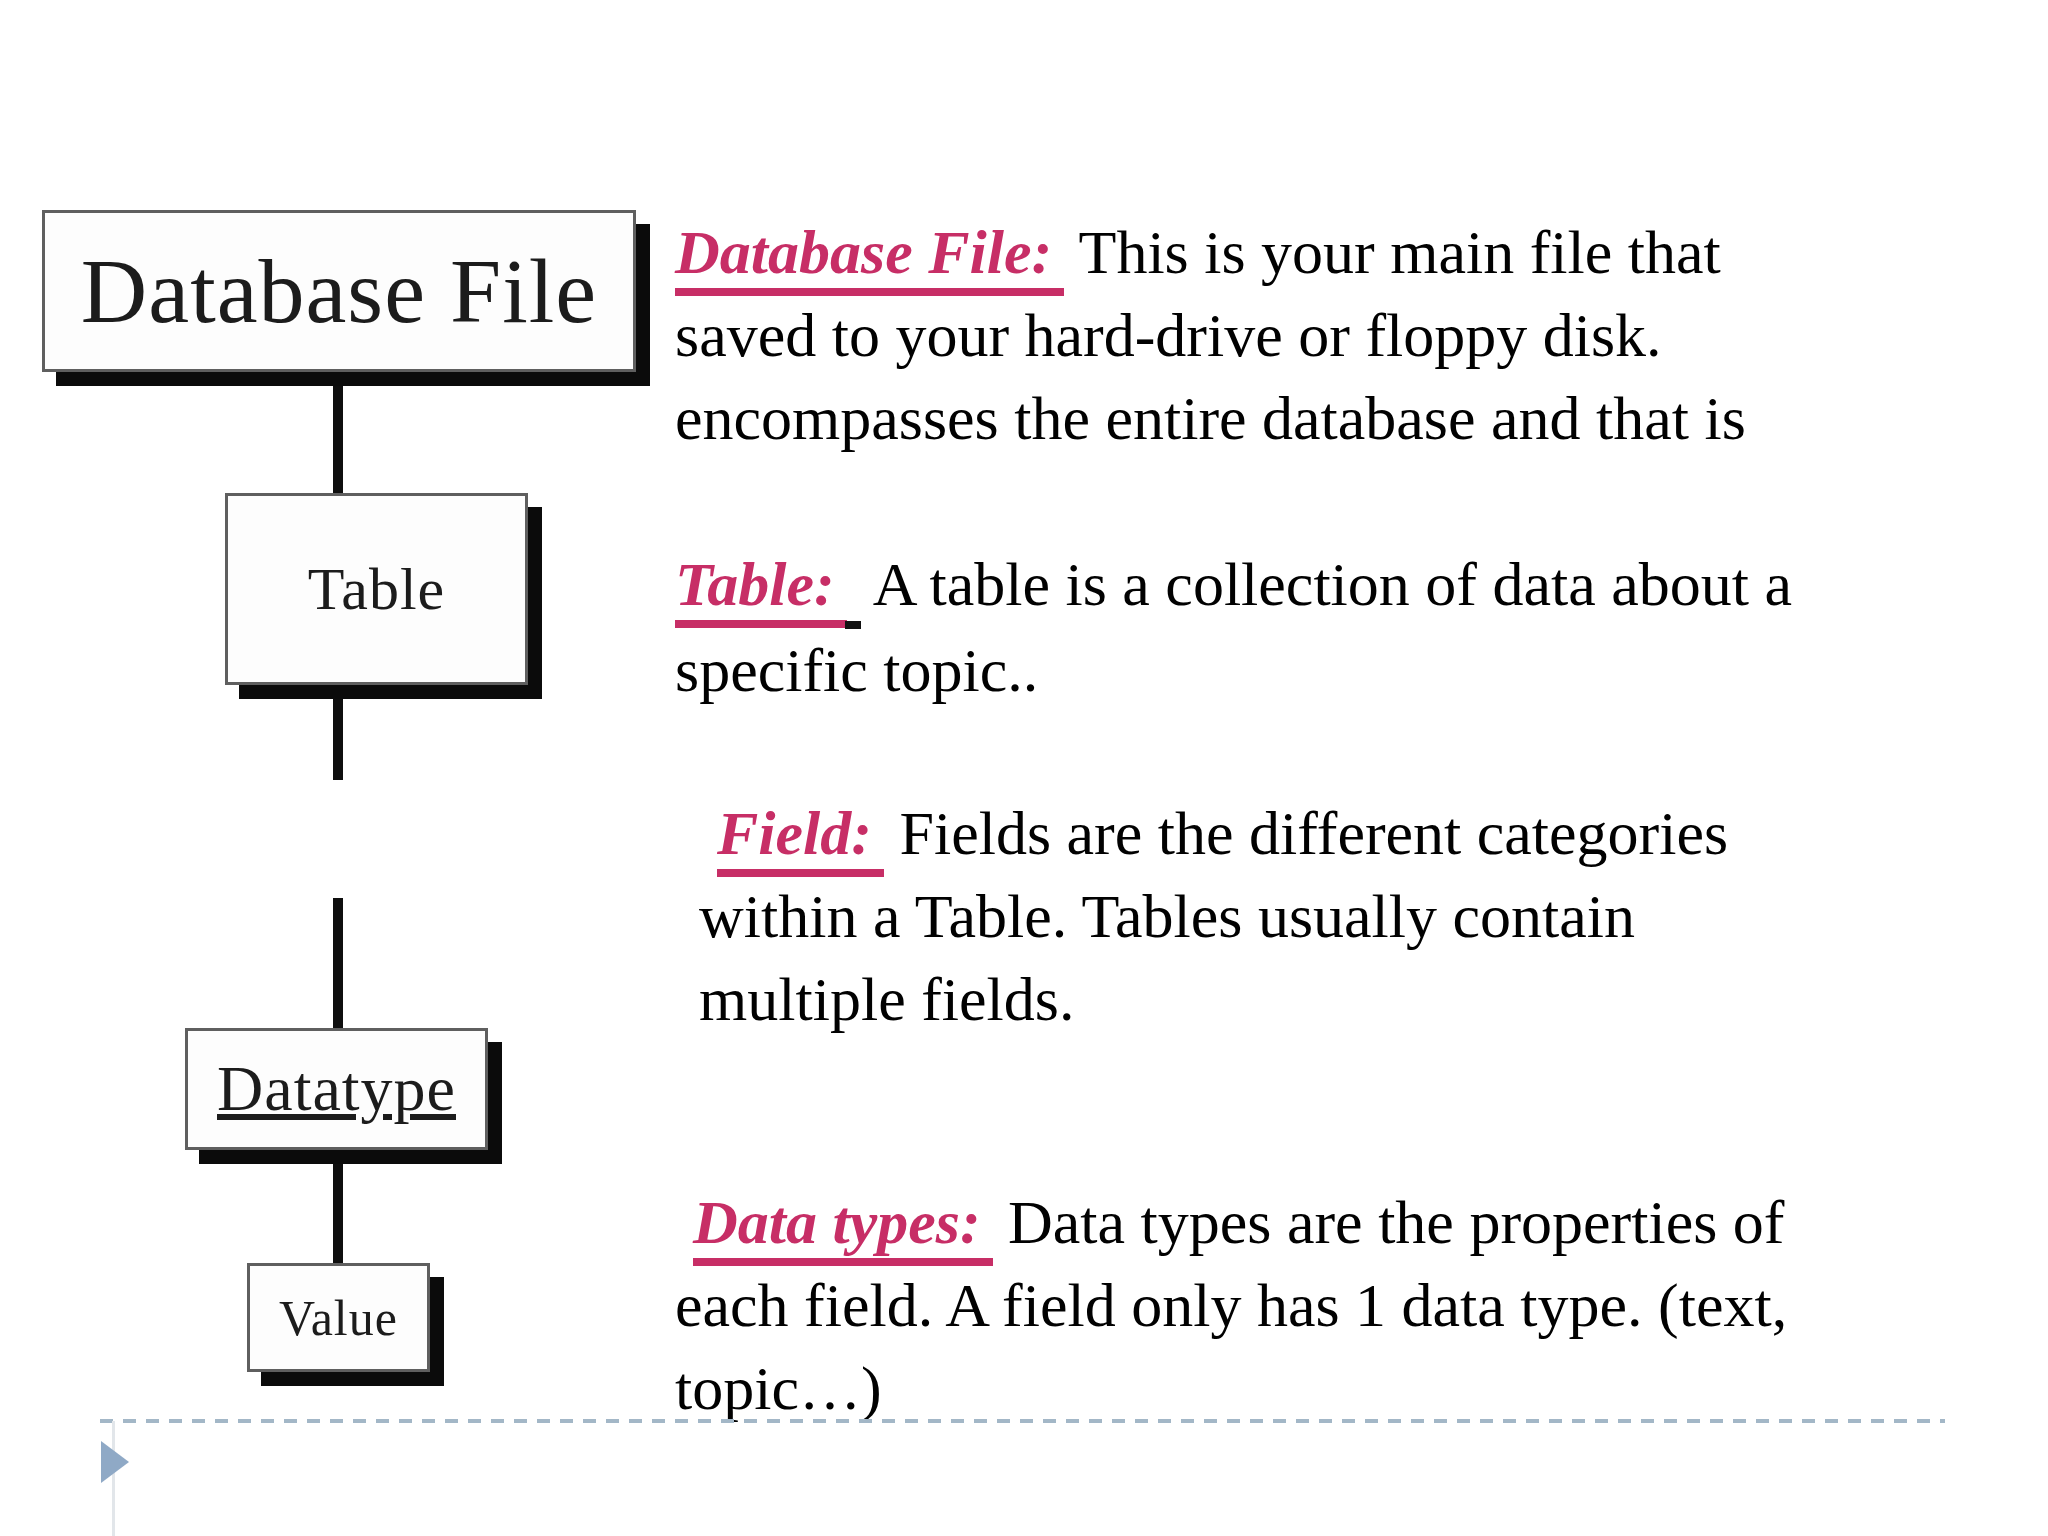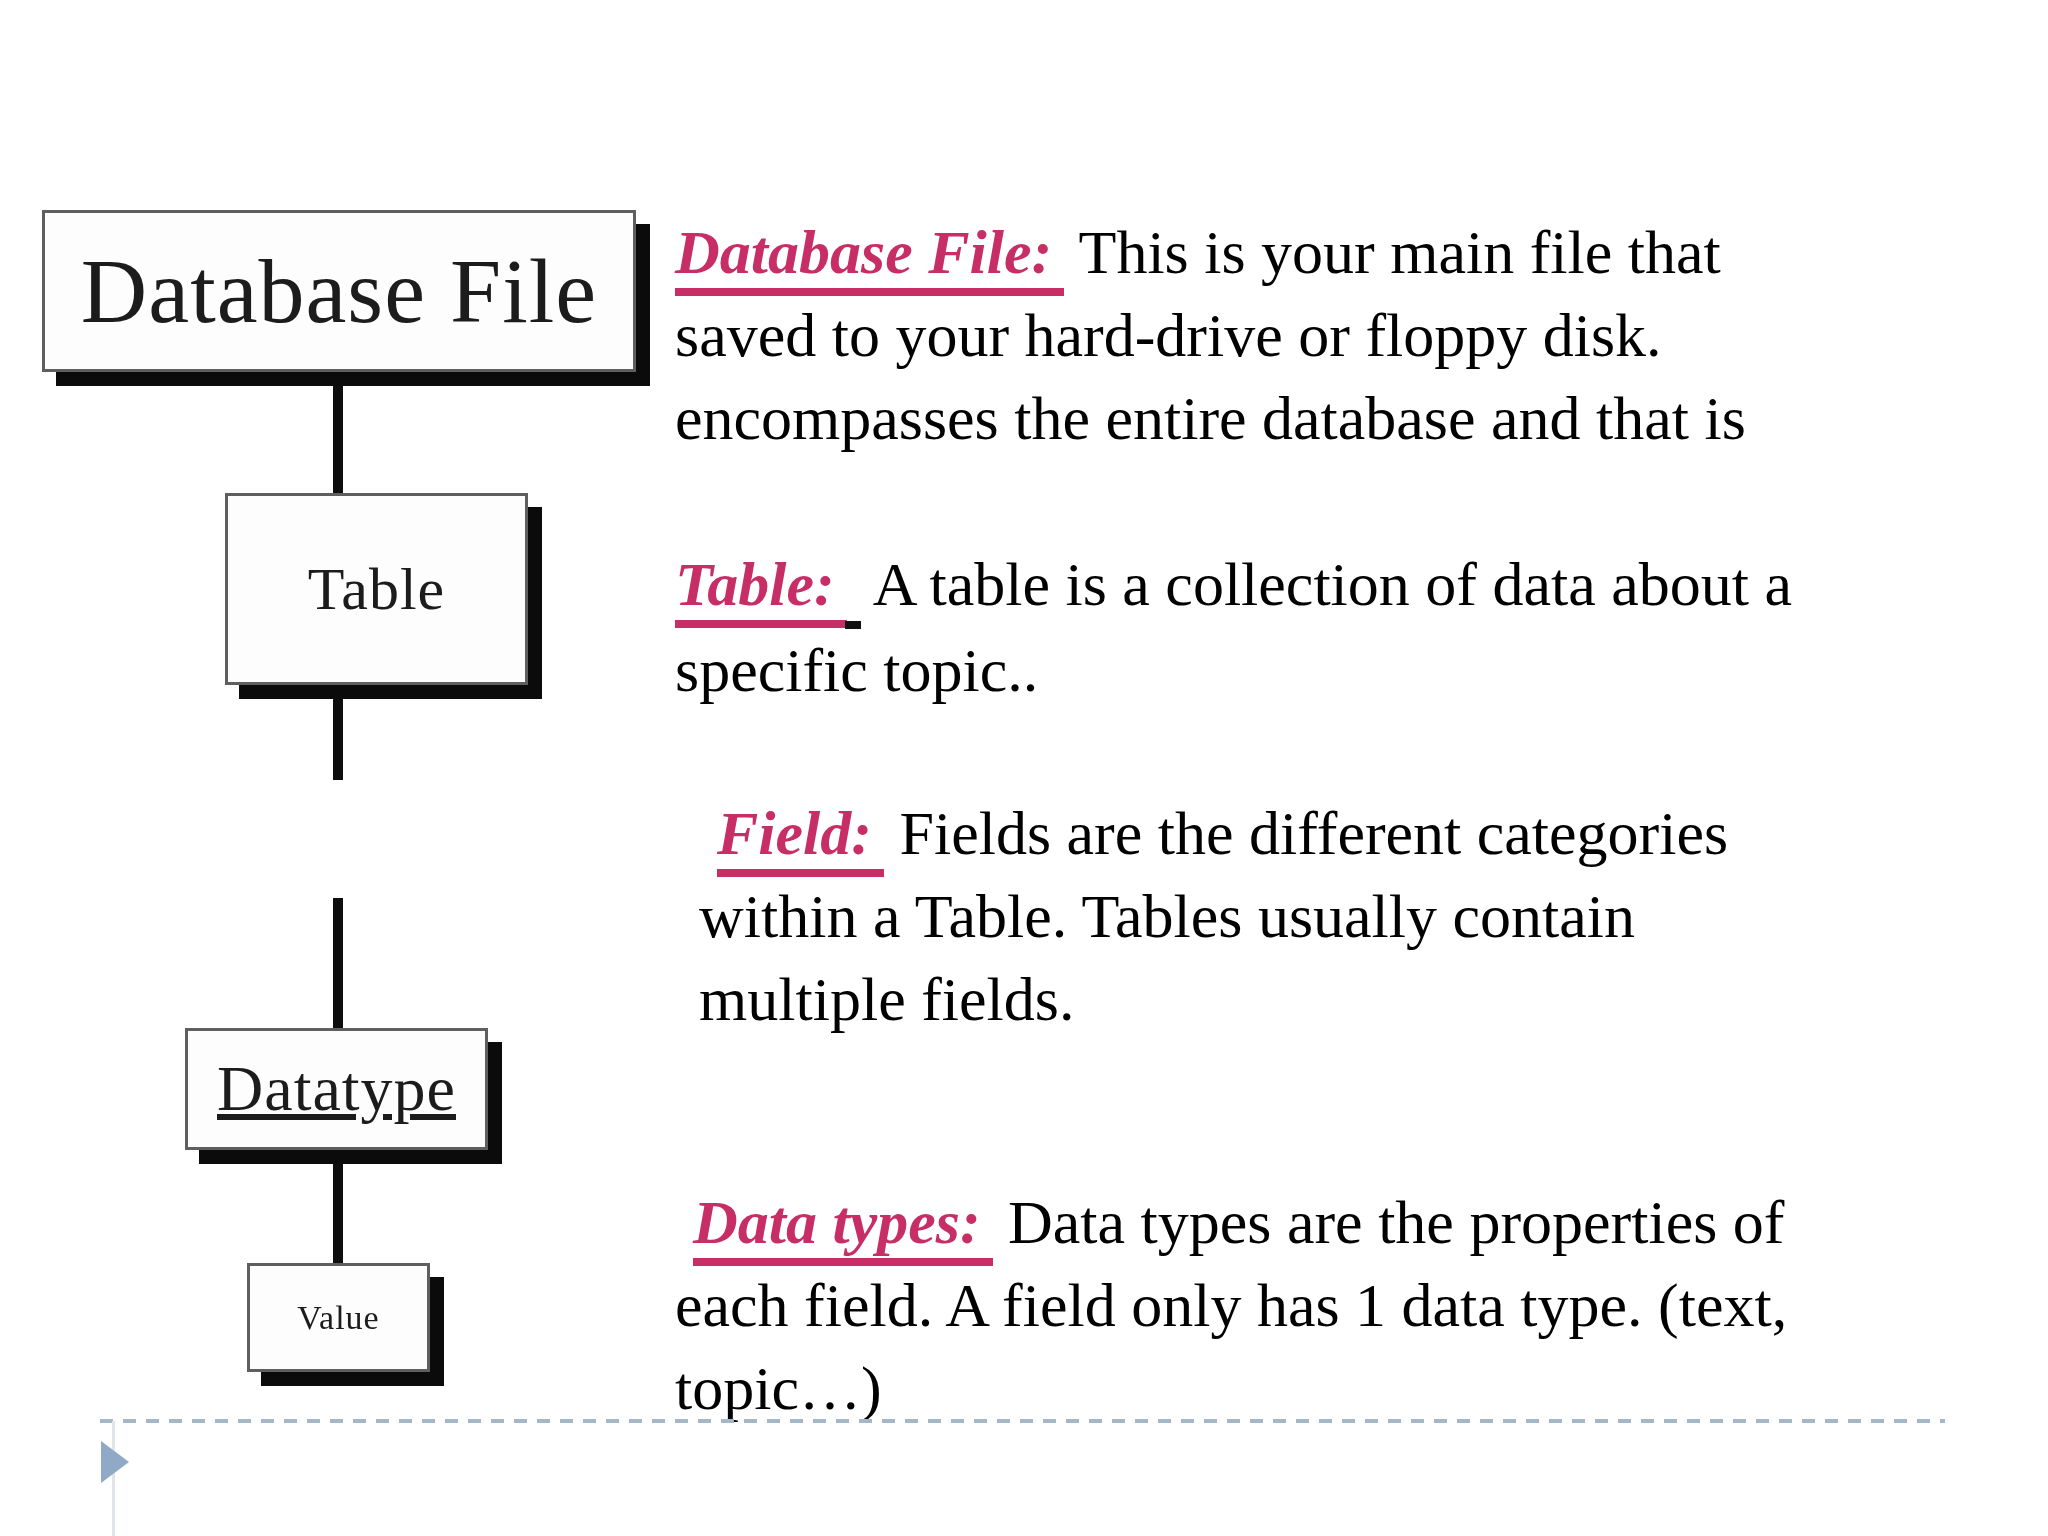--- a/index.html
+++ b/index.html
@@ -27,21 +27,21 @@
     align-items: center;
     justify-content: center;
     color: #1c1c1c;
     z-index: 2;
     letter-spacing: 1px;
   }
   .node-dbfile   { left: 42px;  top: 210px;  width: 594px; height: 162px; font-size: 92px; }
   .node-table    { left: 185px; top: 493px;  width: 303px; height: 192px; font-size: 60px; margin-left: 40px; }
   .node-field    { left: 185px; top: 770px;  width: 303px; height: 137px; font-size: 76px; }
   .node-datatype { left: 185px; top: 1028px; width: 303px; height: 122px; font-size: 64px; text-decoration: underline; }
-  .node-value    { left: 247px; top: 1263px; width: 183px; height: 109px; font-size: 34px; }
+  .node-value    { left: 247px; top: 1263px; width: 183px; height: 109px; font-size: 50px; }
 
   .connector {
     position: absolute;
     left: 333px;
     width: 10px;
     background: #0e0e0e;
     z-index: 1;
   }
   .conn-1 { top: 365px;  height: 138px; }
   .conn-2 { top: 638px;  height: 142px; }

